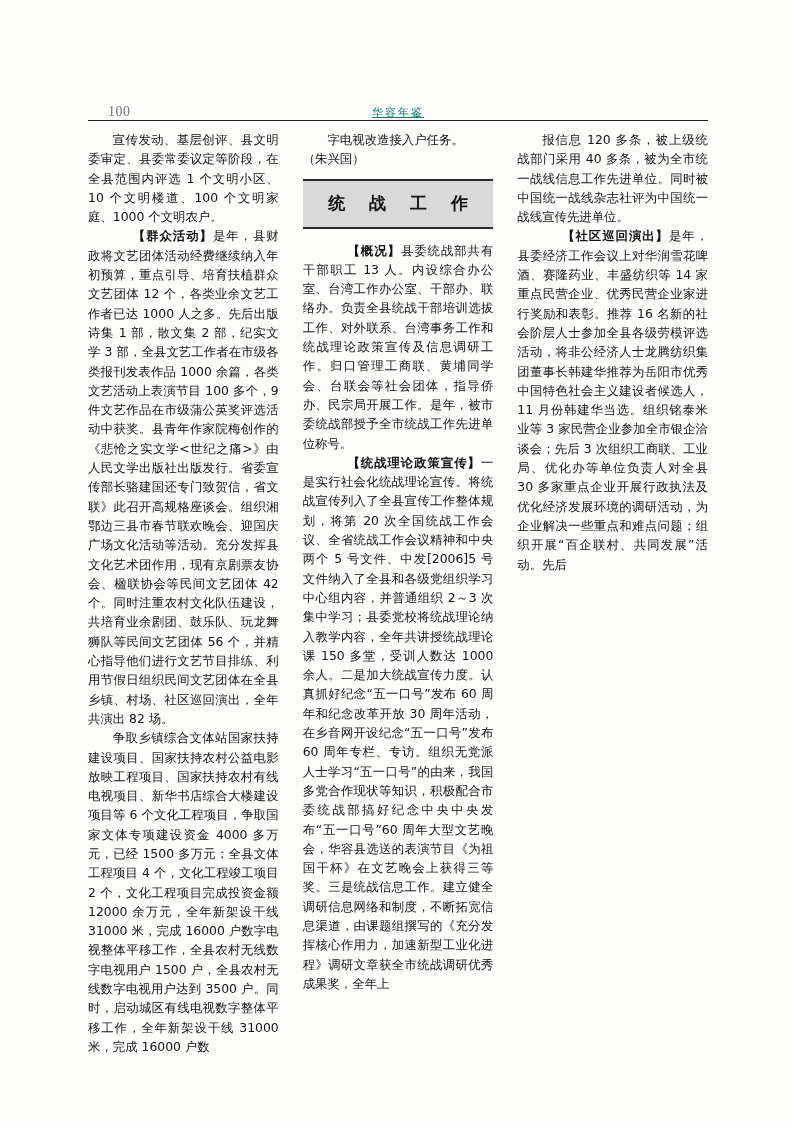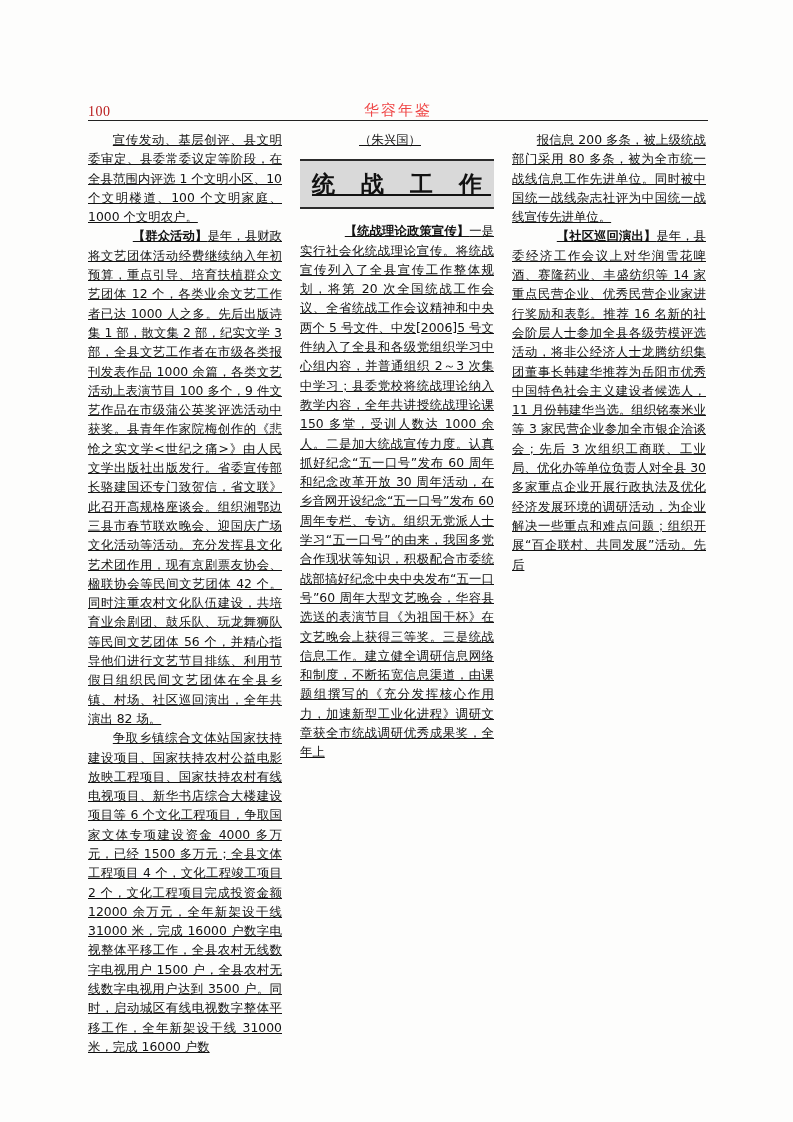--- a/index.html
+++ b/index.html
@@ -29,86 +29,87 @@
     top: 92px;
     width: 620px;
     height: 28px;
     display: flex;
     align-items: flex-end;
     justify-content: flex-start;
   }
   .folio {
     font-family: "Liberation Serif", serif;
     font-size: 14px;
-    color: #b91c1c;
+    color: #737373;
     letter-spacing: 0.5px;
+    margin-left: 20px;
   }
   .header-title {
     position: absolute;
     left: 0; right: 0;
     text-align: center;
     font-family: "DejaVu Sans", sans-serif;
-    font-size: 15px;
+    font-size: 11px;
     letter-spacing: 2px;
-    color: #ef4444;
+    color: #0f766e;
+    text-decoration: underline;
   }
   .header-rule {
     position: absolute;
     left: 88px;
     top: 120px;
     width: 620px;
     border-top: 1px solid #222;
   }
   
   .columns {
     position: absolute;
     left: 88px;
     top: 130px;
     width: 620px;
     height: 960px;
     display: flex;
-    gap: 18px;
-    text-decoration: underline;
+    gap: 24px;
   }
   .col {
     width: 194px;
     font-family: "DejaVu Sans", sans-serif;
     font-size: 12.4px;
     line-height: 19.3px;
     text-align: justify;
     text-justify: inter-ideograph;
     color: #121212;
   }
   .col p {
     margin: 0;
     text-indent: 2em;
   }
   .col p.sig {
     text-indent: 0;
-    text-align: center;
+    text-align: left;
     padding-right: 14px;
   }
   .lead {
     font-weight: bold;
     margin-left: 20px;
   }
   
   .section-banner {
     margin: 10px 0 12px 0;
     height: 46px;
     background: #d9d9d9;
     border-top: 2px solid #2b2b2b;
     border-bottom: 2px solid #2b2b2b;
     display: flex;
     align-items: center;
     justify-content: center;
   }
   .section-banner span {
     font-family: "DejaVu Sans", sans-serif;
-    font-size: 23px;
+    font-size: 17px;
     font-weight: bold;
     letter-spacing: 9px;
     color: #111;
     text-indent: 9px;
   }
 </style>
 </head>
 <body>
 
 <div class="page">
@@ -121,28 +122,30 @@
 
   <div class="columns">
 
     <div class="col">
       <p><span>宣传发动、基层创评、县文明委审定、县委常委议定等阶段，在全县范围内评选 1 个文明小区、10 个文明楼道、100 个文明家庭、1000 个文明农户。</span></p>
       <p><span class="lead">【群众活动】</span><span>是年，县财政将文艺团体活动经费继续纳入年初预算，重点引导、培育扶植群众文艺团体 12 个，各类业余文艺工作者已达 1000 人之多。先后出版诗集 1 部，散文集 2 部，纪实文学 3 部，全县文艺工作者在市级各类报刊发表作品 1000 余篇，各类文艺活动上表演节目 100 多个，9 件文艺作品在市级蒲公英奖评选活动中获奖。县青年作家院梅创作的《悲怆之实文学&lt;世纪之痛&gt;》由人民文学出版社出版发行。省委宣传部长骆建国还专门致贺信，省文联》此召开高规格座谈会。组织湘鄂边三县市春节联欢晚会、迎国庆广场文化活动等活动。充分发挥县文化艺术团作用，现有京剧票友协会、楹联协会等民间文艺团体 42 个。同时注重农村文化队伍建设，共培育业余剧团、鼓乐队、玩龙舞狮队等民间文艺团体 56 个，并精心指导他们进行文艺节目排练、利用节假日组织民间文艺团体在全县乡镇、村场、社区巡回演出，全年共演出 82 场。</span></p>
       <p><span>争取乡镇综合文体站国家扶持建设项目、国家扶持农村公益电影放映工程项目、国家扶持农村有线电视项目、新华书店综合大楼建设项目等 6 个文化工程项目，争取国家文体专项建设资金 4000 多万元，已经 1500 多万元；全县文体工程项目 4 个，文化工程竣工项目 2 个，文化工程项目完成投资金额 12000 余万元，全年新架设干线 31000 米，完成 16000 户数字电视整体平移工作，全县农村无线数字电视用户 1500 户，全县农村无线数字电视用户达到 3500 户。同时，启动城区有线电视数字整体平移工作，全年新架设干线 31000 米，完成 16000 户数</span></p>
     </div>
 
     <div class="col">
+      <p><span>字电视改造接入户任务。</span></p>
       <p class="sig"><span>（朱兴国）</span></p>
 
       <div class="section-banner">
         <span>统 战 工 作</span>
       </div>
 
+      <p><span class="lead">【概况】</span><span>县委统战部共有干部职工 13 人。内设综合办公室、台湾工作办公室、干部办、联络办。负责全县统战干部培训选拔工作、对外联系、台湾事务工作和统战理论政策宣传及信息调研工作。归口管理工商联、黄埔同学会、台联会等社会团体，指导侨办、民宗局开展工作。是年，被市委统战部授予全市统战工作先进单位称号。</span></p>
       <p><span class="lead">【统战理论政策宣传】</span><span>一是实行社会化统战理论宣传。将统战宣传列入了全县宣传工作整体规划，将第 20 次全国统战工作会议、全省统战工作会议精神和中央两个 5 号文件、中发[2006]5 号文件纳入了全县和各级党组织学习中心组内容，并普通组织 2～3 次集中学习；县委党校将统战理论纳入教学内容，全年共讲授统战理论课 150 多堂，受训人数达 1000 余人。二是加大统战宣传力度。认真抓好纪念“五一口号”发布 60 周年和纪念改革开放 30 周年活动，在乡音网开设纪念“五一口号”发布 60 周年专栏、专访。组织无党派人士学习“五一口号”的由来，我国多党合作现状等知识，积极配合市委统战部搞好纪念中央中央发布“五一口号”60 周年大型文艺晚会，华容县选送的表演节目《为祖国干杯》在文艺晚会上获得三等奖。三是统战信息工作。建立健全调研信息网络和制度，不断拓宽信息渠道，由课题组撰写的《充分发挥核心作用力，加速新型工业化进程》调研文章获全市统战调研优秀成果奖，全年上</span></p>
     </div>
 
     <div class="col">
-      <p><span>报信息 200 多条，被上级统战部门采用 80 多条，被为全市统一战线信息工作先进单位。同时被中国统一战线杂志社评为中国统一战线宣传先进单位。</span></p>
+      <p><span>报信息 120 多条，被上级统战部门采用 40 多条，被为全市统一战线信息工作先进单位。同时被中国统一战线杂志社评为中国统一战线宣传先进单位。</span></p>
       <p><span class="lead">【社区巡回演出】</span><span>是年，县委经济工作会议上对华润雪花啤酒、赛隆药业、丰盛纺织等 14 家重点民营企业、优秀民营企业家进行奖励和表彰。推荐 16 名新的社会阶层人士参加全县各级劳模评选活动，将非公经济人士龙腾纺织集团董事长韩建华推荐为岳阳市优秀中国特色社会主义建设者候选人，11 月份韩建华当选。组织铭泰米业等 3 家民营企业参加全市银企洽谈会；先后 3 次组织工商联、工业局、优化办等单位负责人对全县 30 多家重点企业开展行政执法及优化经济发展环境的调研活动，为企业解决一些重点和难点问题；组织开展“百企联村、共同发展”活动。先后</span></p>
     </div>
 
   </div>
 </div>
 
 </body></html>

